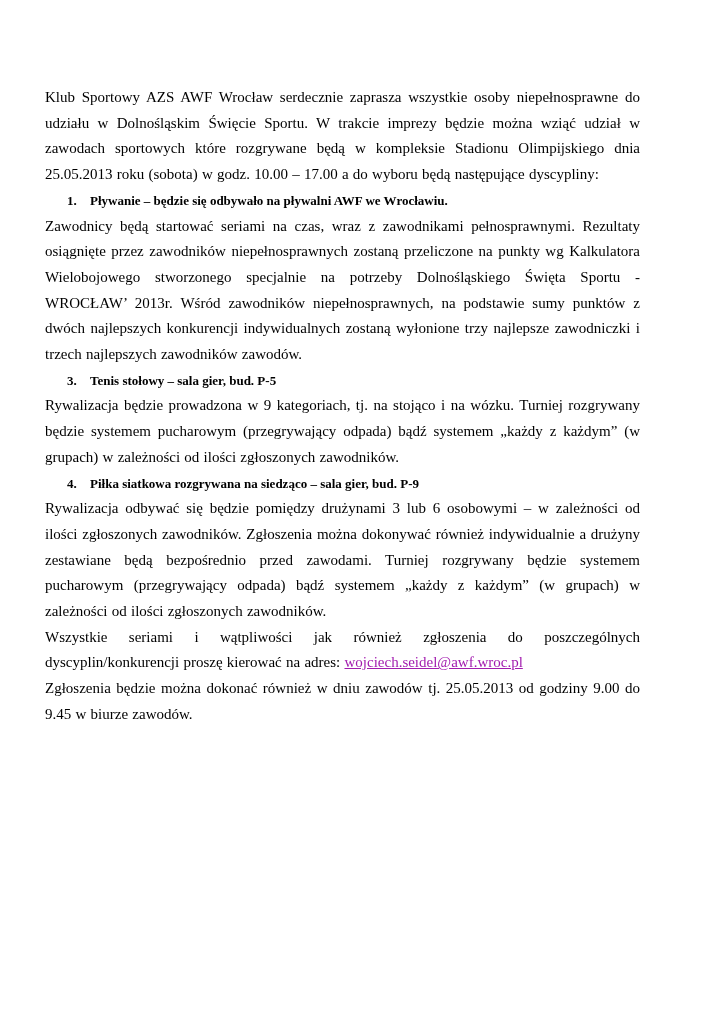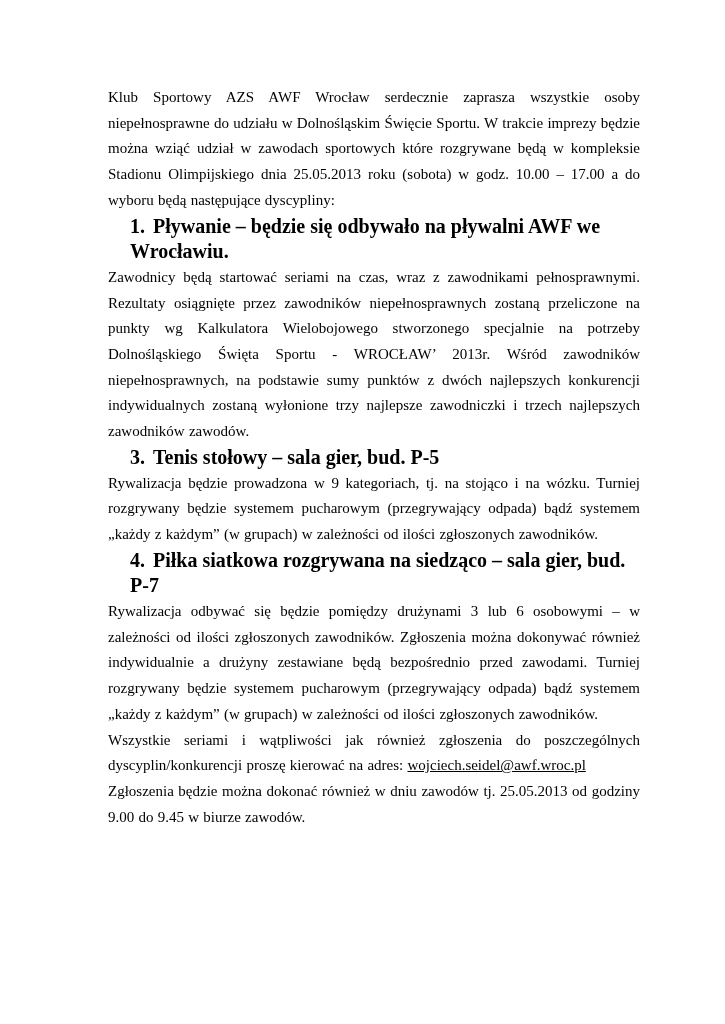--- a/index.html
+++ b/index.html
@@ -9,42 +9,42 @@
     width: 725px;
     height: 1024px;
     font-family: "Liberation Serif", serif;
     color: #000000;
     overflow: hidden;
   }
   .page {
     width: 725px;
     height: 1024px;
     background: #ffffff;
-    padding: 85px 85px 0 108px;
+    padding: 85px 85px 0 45px;
   }
   .para {
     font-size: 15px;
     line-height: 25.7px;
     text-align: justify;
     word-spacing: 0.5px;
   }
   .para.bold { font-weight: bold; }
   .list-heading {
-    font-size: 20px;
+    font-size: 13px;
     line-height: 25.7px;
     font-weight: bold;
     padding-left: 22px;
     text-align: left;
   }
   .num {
     display: inline-block;
     min-width: 23px;
   }
   .email-link {
-    color: #000000;
+    color: #a21caf;
     text-decoration: underline;
     cursor: pointer;
   }
 </style>
 </head>
 <body>
 
 <div class="page">
 
   <p class="para">Klub Sportowy AZS AWF Wrocław serdecznie zaprasza wszystkie osoby niepełnosprawne do udziału w Dolnośląskim Święcie Sportu. W trakcie imprezy będzie można wziąć udział w zawodach sportowych które rozgrywane będą w kompleksie Stadionu Olimpijskiego dnia 25.05.2013 roku (sobota) w godz. 10.00 – 17.00 a do wyboru będą następujące dyscypliny:</p>
@@ -54,21 +54,21 @@
   </div>
   <p class="para">Zawodnicy będą startować seriami na czas, wraz z zawodnikami pełnosprawnymi. Rezultaty osiągnięte przez zawodników niepełnosprawnych zostaną przeliczone na punkty wg Kalkulatora Wielobojowego stworzonego specjalnie na potrzeby Dolnośląskiego Święta Sportu - WROCŁAW’ 2013r. Wśród zawodników niepełnosprawnych, na podstawie sumy punktów z dwóch najlepszych konkurencji indywidualnych zostaną wyłonione trzy najlepsze zawodniczki i trzech najlepszych zawodników zawodów.</p>
 
 
   <div class="list-heading">
     <span class="num">3.</span><span>Tenis stołowy – sala gier, bud. P-5</span>
   </div>
   <p class="para">Rywalizacja będzie prowadzona w 9 kategoriach, tj. na stojąco i na wózku. Turniej rozgrywany będzie systemem pucharowym (przegrywający odpada) bądź systemem „każdy z każdym” (w grupach)  w zależności od ilości zgłoszonych zawodników.</p>
 
   <div class="list-heading">
-    <span class="num">4.</span><span>Piłka siatkowa rozgrywana na siedząco – sala gier, bud. P-7</span>
+    <span class="num">4.</span><span>Piłka siatkowa rozgrywana na siedząco – sala gier, bud. P-9</span>
   </div>
   <p class="para">Rywalizacja odbywać się będzie pomiędzy drużynami 3 lub 6 osobowymi – w zależności od ilości zgłoszonych zawodników. Zgłoszenia można dokonywać również indywidualnie a drużyny zestawiane będą bezpośrednio przed zawodami. Turniej rozgrywany będzie systemem pucharowym (przegrywający odpada) bądź systemem „każdy z każdym” (w grupach)  w zależności od ilości zgłoszonych zawodników.</p>
 
 
   <p class="para"><span>Wszystkie seriami i wątpliwości jak również zgłoszenia do poszczególnych dyscyplin/konkurencji proszę kierować na adres: </span><a class="email-link" href="#">wojciech.seidel@awf.wroc.pl</a></p>
 
   <p class="para">Zgłoszenia będzie można dokonać również w dniu zawodów tj. 25.05.2013 od godziny 9.00 do 9.45 w biurze zawodów.</p>
 
 </div>
 

